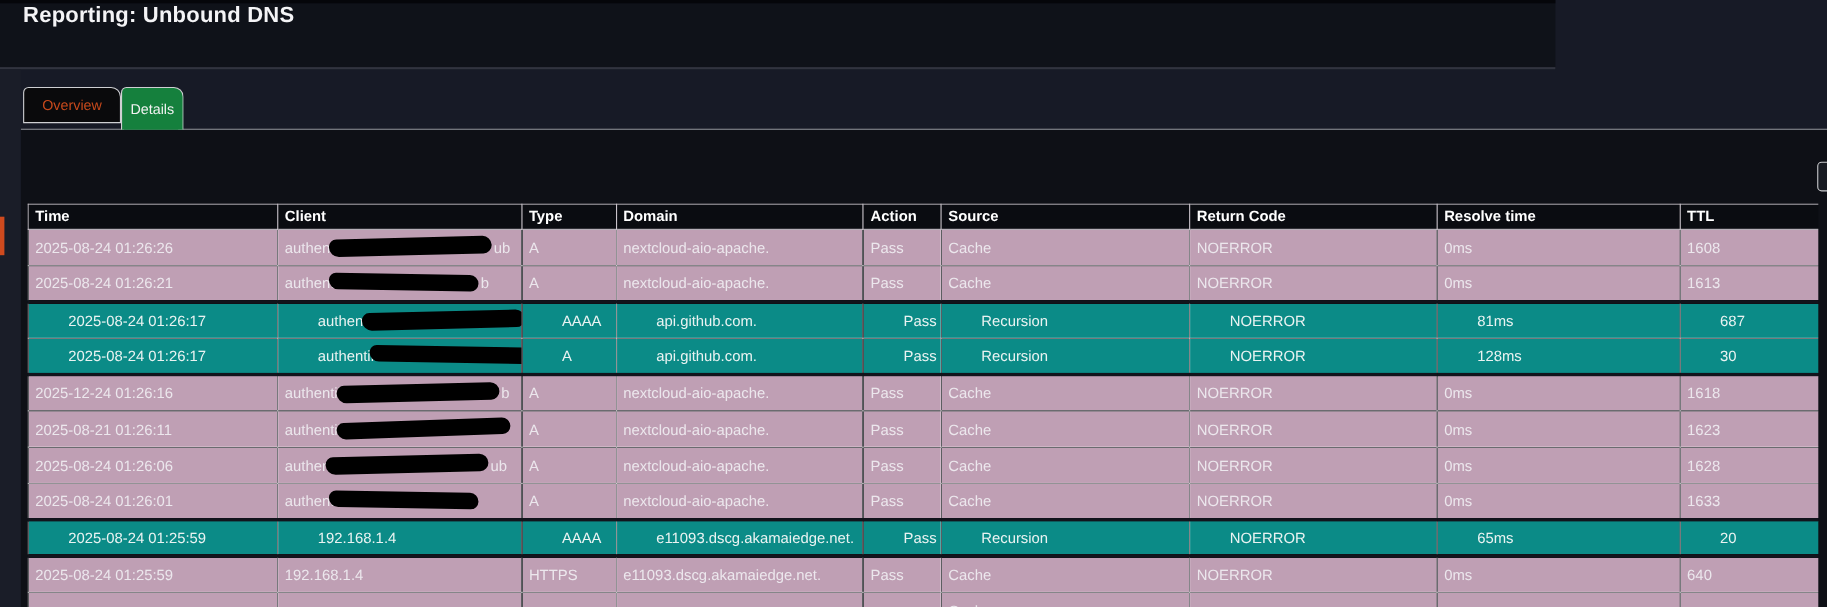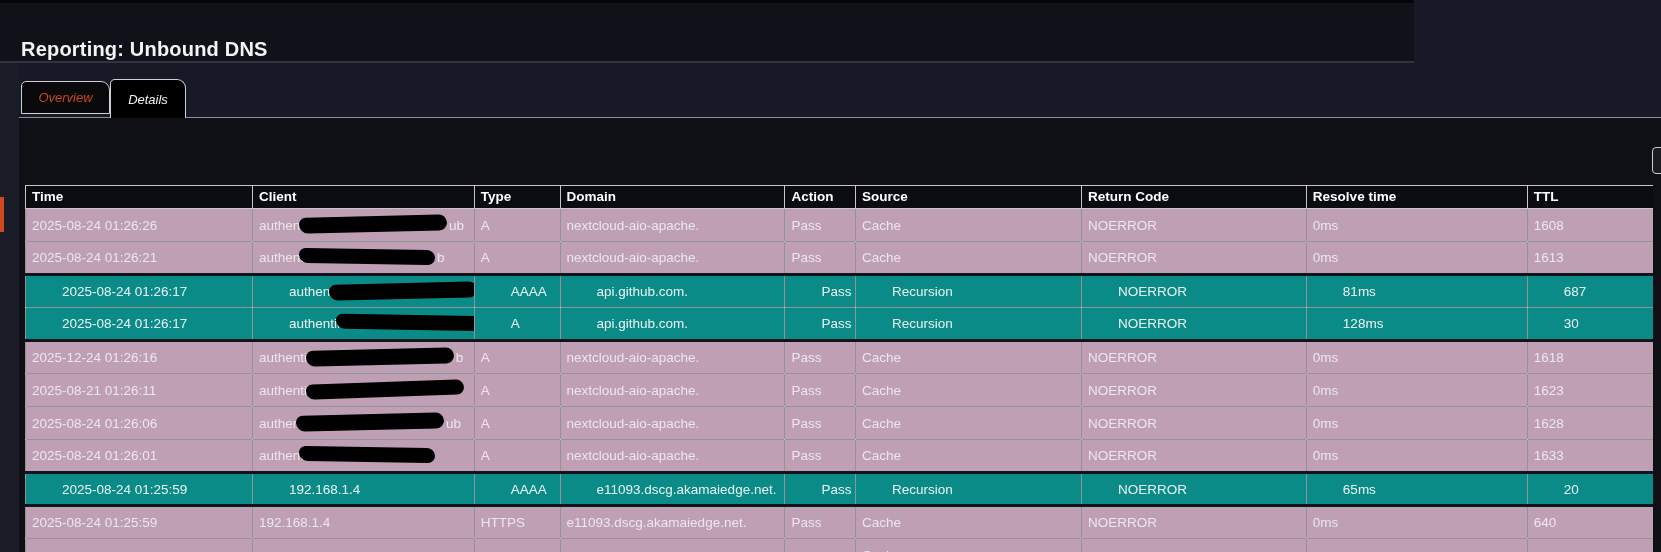--- a/index.html
+++ b/index.html
@@ -9,21 +9,21 @@
     font-family:"Liberation Sans", sans-serif;
     position:relative;
   }
 
   
   .topbar {
     position:absolute; left:0; top:0; width:1414px; height:63px;
     background:#0f1219;
     border-top:3px solid #05060a;
     border-bottom:2px solid #31343f;
-    display:flex; align-items:flex-end;
+    display:flex; align-items:flex-start;
   }
   .topbar h1 {
     color:#f4f4f6; font-size:20px; font-weight:700;
     padding-left:21px; letter-spacing:0.2px;
   }
 
   
   .panel {
     position:absolute; left:19px; top:117px; right:0; bottom:0;
     background:#0e1016;
@@ -32,35 +32,35 @@
   .left-navy-strip {
     position:absolute; left:0; top:63px; width:19px; bottom:0;
     background:#1a1d28;
   }
   .orange-edge {
     position:absolute; left:0; top:197px; width:4px; height:35px;
     background:#cf4a1e;
   }
 
   
-  .tabs { position:absolute; left:21px; top:79px; z-index:5; display:flex; align-items:flex-end;font-style:italic; }
+  .tabs { position:absolute; left:21px; top:79px; z-index:5; display:flex; align-items:flex-start; }
   .tab {
     font-size:13px; cursor:pointer;
     border:1px solid #cfd0d3;
     border-radius:5px 9px 0 0;
     display:flex; align-items:center; justify-content:center;
   }
   .tab.overview {
     height:33px; width:89px;
     background:#0a0a0c; color:#c6491c;
     margin-bottom:4px;
   }
   .tab.details {
-    height:39px; width:76px;
-    background:#000000; color:#f2f2f2;
+    height:39px; width:57px;
+    background:#15803d; color:#f2f2f2;
     border-bottom:none;
     margin-left:0px;
     position:relative; z-index:6;
   }
 
   
   .refresh-btn {
     position:absolute; left:1652px; top:147px; width:40px; height:27px;
     background:#181b22; border:1px solid #c9cacd; border-radius:4px;
     z-index:4; cursor:pointer;

